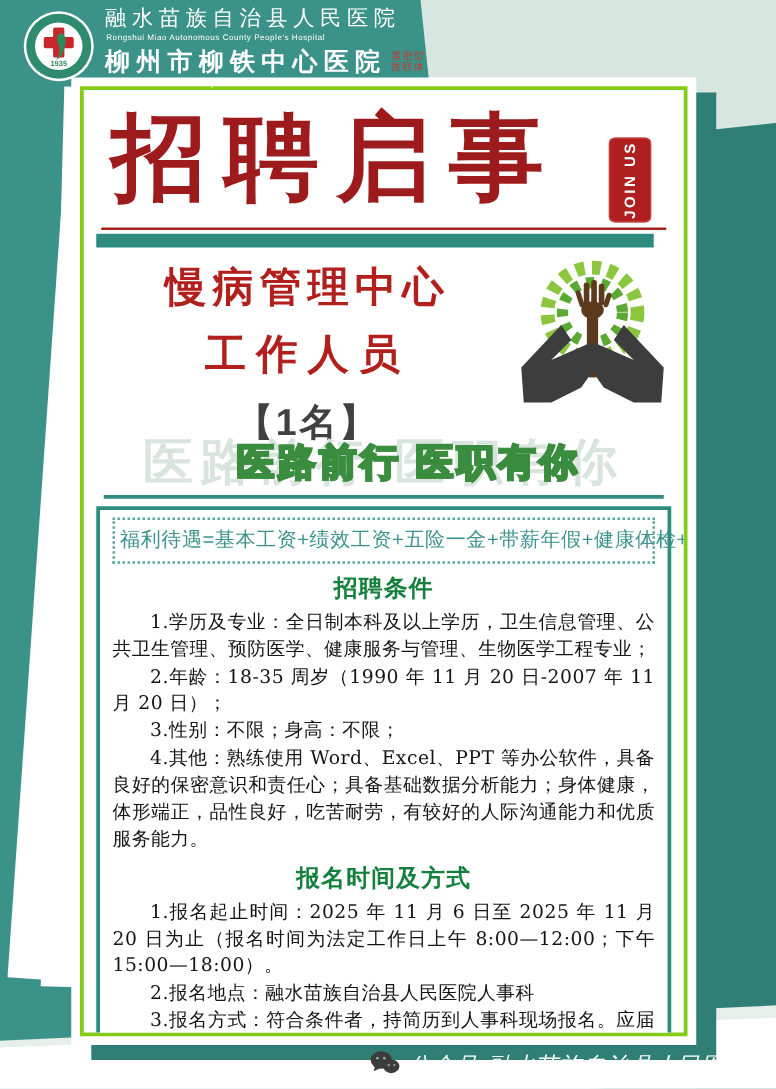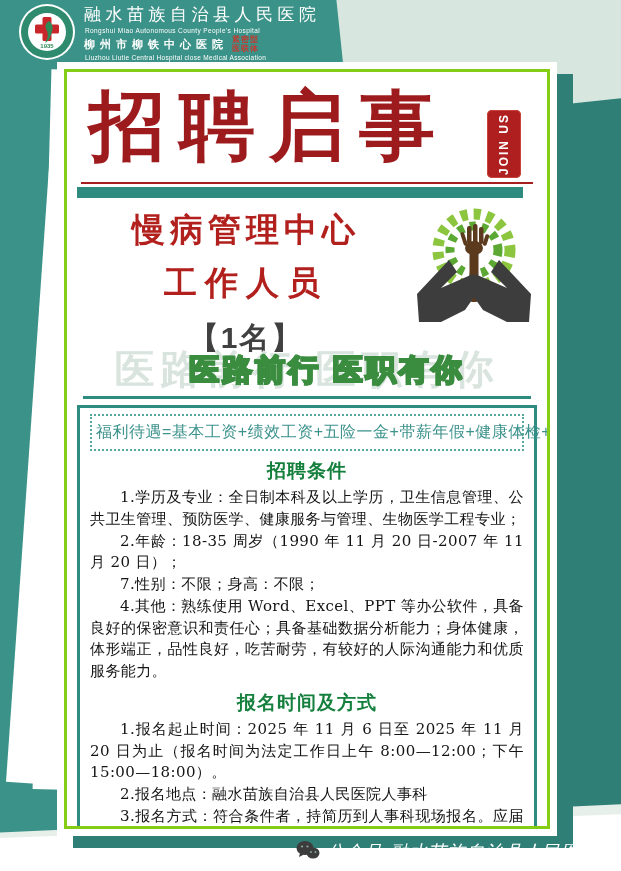--- a/index.html
+++ b/index.html
@@ -14,24 +14,24 @@
     background:#2F7F76;
   }
   
   .hdr { position:absolute; left:18px; top:3px; display:flex; align-items:center; z-index:5; }
   .logo { width:58px; height:58px; }
   .hdr-text { margin-left:8px; color:#fff; }
   .h1cn { font-size:17px; font-weight:normal; letter-spacing:4.5px;
           font-family:"Liberation Serif", serif; white-space:nowrap; }
   .h1en { font-size:6.5px; letter-spacing:0.4px; margin:1px 0 2px 1px; white-space:nowrap; }
   .h2row { display:flex; align-items:center; }
-  .h2cn { font-size:11px; font-weight:bold; letter-spacing:5px;
+  .h2cn { font-size:20px; font-weight:bold; letter-spacing:5px;
           font-family:"Liberation Serif", serif; white-space:nowrap; }
   .badge { margin-left:4px; line-height:1.05; }
-  .badge div { font-size:8px; font-weight:bold; color:#C23B30; letter-spacing:1px; }
+  .badge div { font-size:8px; font-weight:normal; color:#C23B30; letter-spacing:1px; }
   .h2en { font-size:6.5px; letter-spacing:0.3px; margin:1px 0 0 1px; white-space:nowrap; }
   
   .sheet { position:absolute; background:#fff; z-index:1; }
   .sheet-tr { right:-50px; top:-40px; width:330px; height:150px; background:#D8E6E0; transform:rotate(-6deg); }
   .sheet-l1 { left:30px; top:95px; width:70px; height:690px; transform:rotate(4deg); }
   .sheet-l2 { left:42px; top:70px; width:70px; height:720px; transform:rotate(1.5deg); }
   .sheet-b1 { left:-30px; top:818px; width:700px; height:60px; transform:rotate(-2.6deg); background:#E7EFEB; }
   .sheet-b2 { left:-30px; top:826px; width:690px; height:60px; transform:rotate(-2.2deg); }
   
   .card {
@@ -186,21 +186,21 @@
     </div>
     <div class="sep-teal2"></div>
 
     <div class="content-box">
       <div class="benefits">福利待遇=基本工资+绩效工资+五险一金+带薪年假+健康体检+餐饮补助</div>
 
       <div class="sec-head">招聘条件</div>
       <div class="body-text">
         <p>1.学历及专业：全日制本科及以上学历，卫生信息管理、公共卫生管理、预防医学、健康服务与管理、生物医学工程专业；</p>
         <p>2.年龄：18-35 周岁（1990 年 11 月 20 日-2007 年 11 月 20 日）；</p>
-        <p>7.性别：不限；身高：不限；</p>
+        <p>3.性别：不限；身高：不限；</p>
         <p>4.其他：熟练使用 Word、Excel、PPT 等办公软件，具备良好的保密意识和责任心；具备基础数据分析能力；身体健康，体形端正，品性良好，吃苦耐劳，有较好的人际沟通能力和优质服务能力。</p>
       </div>
 
       <div class="sec-head">报名时间及方式</div>
       <div class="body-text">
         <p>1.报名起止时间：2025 年 11 月 6 日至 2025 年 11 月 20 日为止（报名时间为法定工作日上午 8:00—12:00；下午 15:00—18:00）。</p>
         <p>2.报名地点：融水苗族自治县人民医院人事科</p>
         <p>3.报名方式：符合条件者，持简历到人事科现场报名。应届生简历包括个人简历（附相片）、学信网学历学位证明、学生成绩单、推荐表、各种获奖证书及身份证复印件；历届生简历包括个人简历（附相片）、身份证、毕业证、学位证、执业证、职称证等相关证件原件和复印件。</p>
       </div>
 

